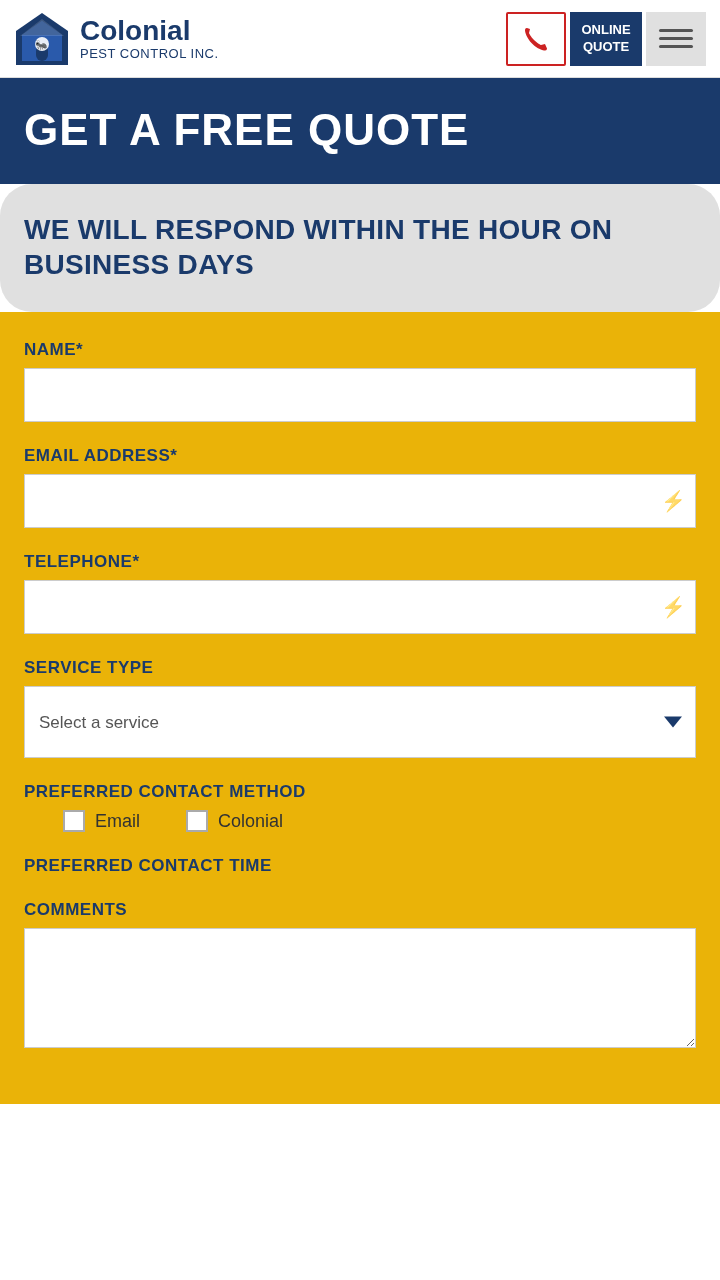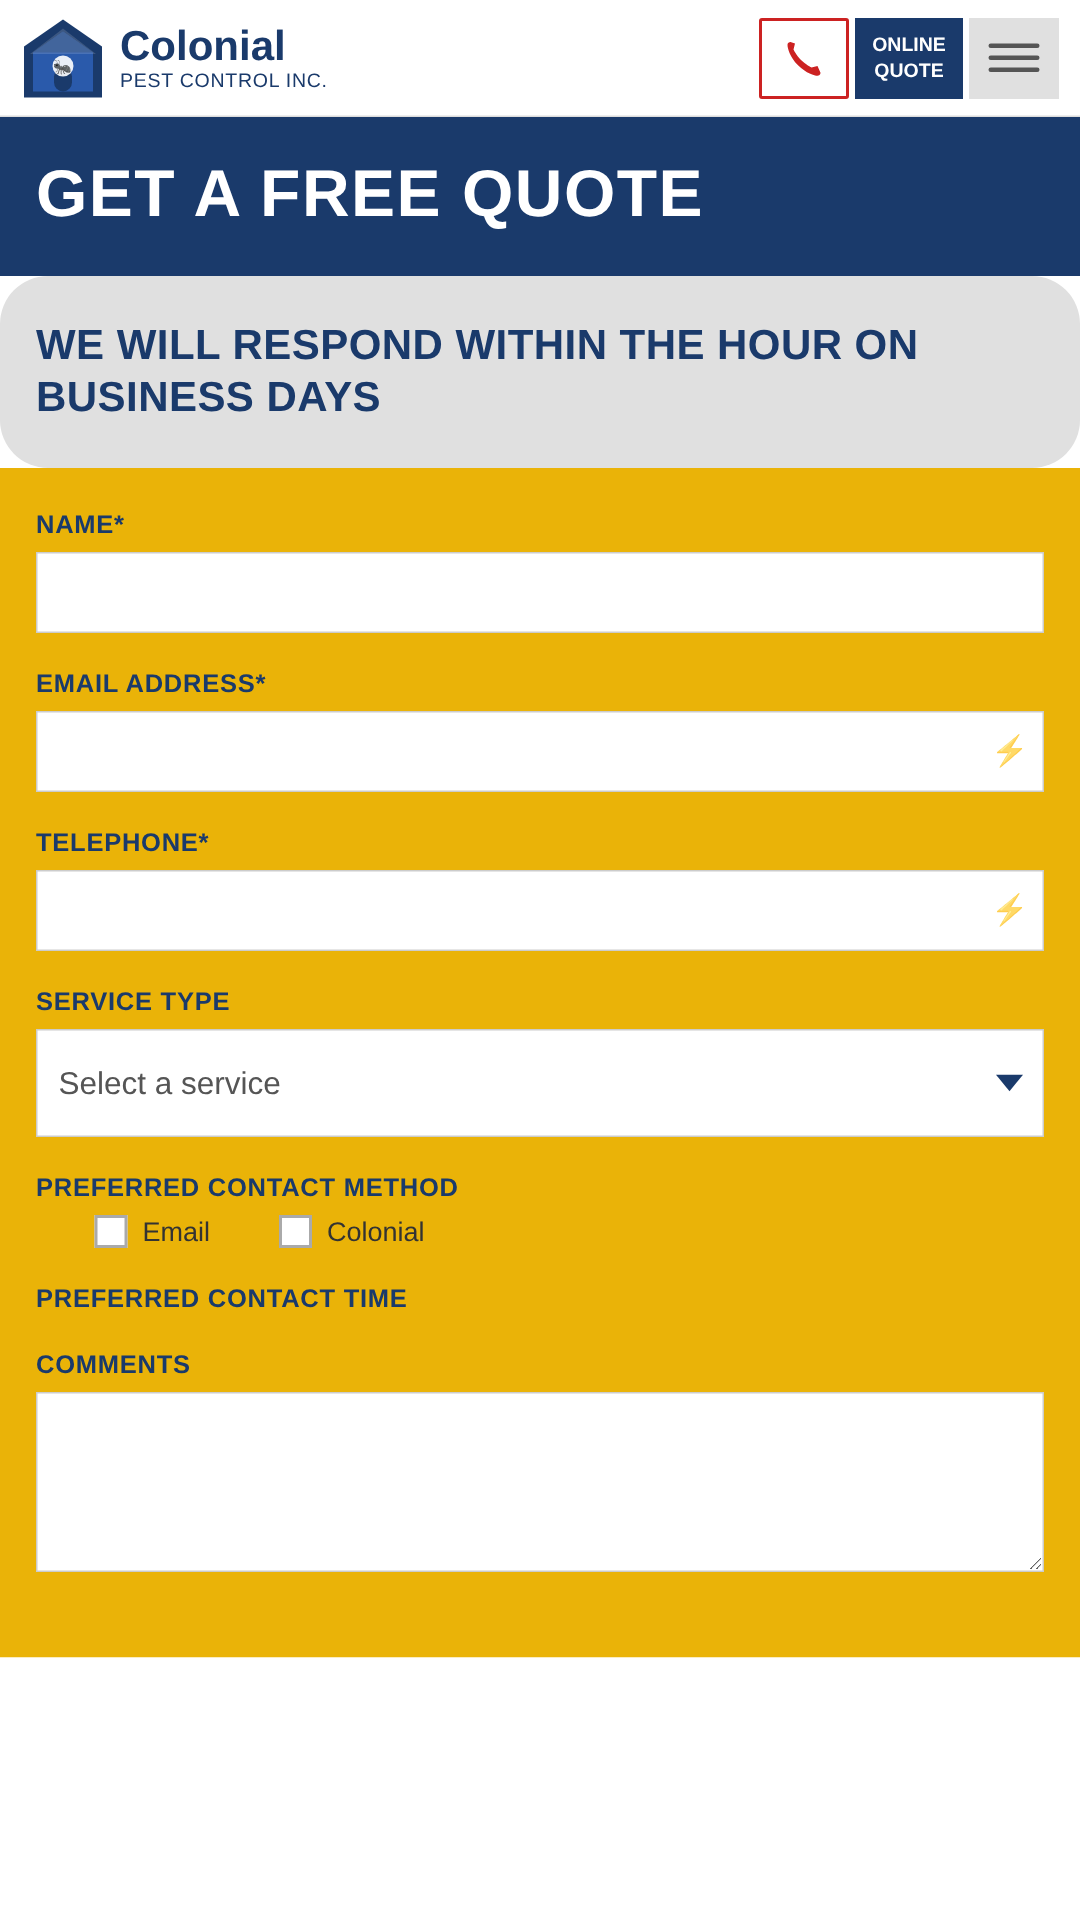--- a/index.html
+++ b/index.html
@@ -172,21 +172,21 @@
 
     
     .select-wrapper {
       position: relative;
     }
     .field-select {
       width: 100%;
       height: 72px;
       border: 1.5px solid #ccc;
       padding: 8px 40px 8px 14px;
-      font-size: 21px;
+      font-size: 17px;
       color: #555;
       background: #fff;
       appearance: none;
       -webkit-appearance: none;
       outline: none;
       cursor: pointer;
     }
     .select-arrow {
       position: absolute;
       right: 14px;

